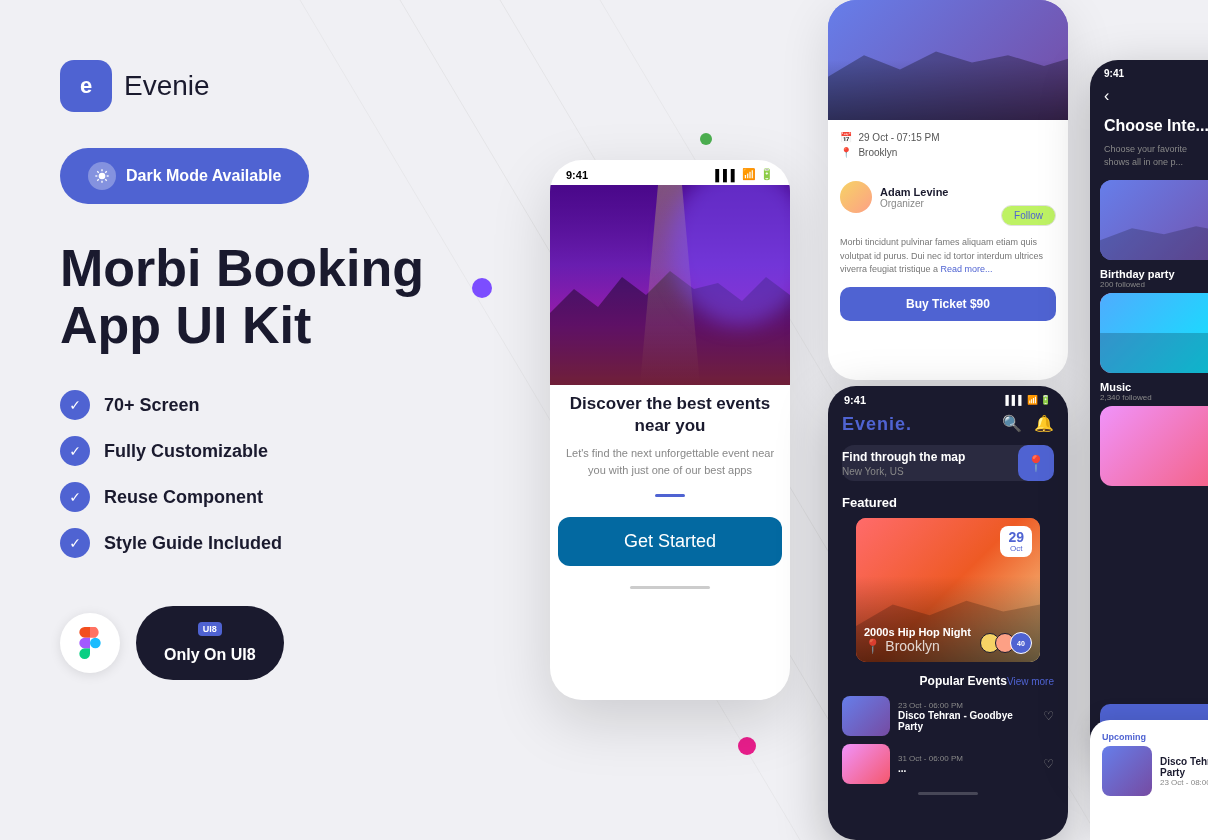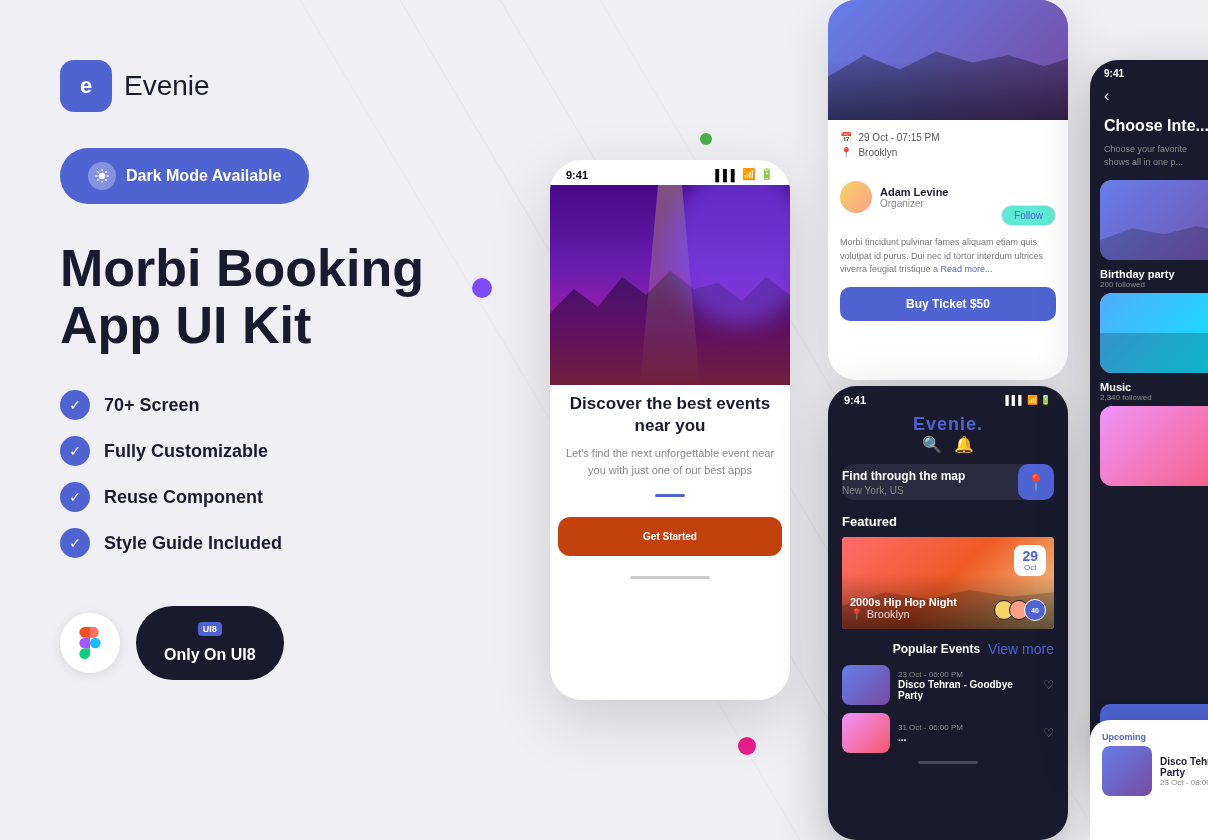--- a/index.html
+++ b/index.html
@@ -229,27 +229,27 @@
     .phone-indicator {
       width: 30px;
       height: 3px;
       background: #4f63d2;
       border-radius: 2px;
       margin: 0 auto 20px;
     }
 
     .get-started-btn {
       width: 100%;
-      background: #c2410c;
+      background: #0369a1;
       color: white;
       border: none;
       padding: 14px;
       border-radius: 12px;
-      font-size: 10px;
-      font-weight: 700;
+      font-size: 18px;
+      font-weight: 400;
       cursor: pointer;
     }
 
     
     .phone-right-light {
       position: absolute;
       left: 828px;
       top: 0px;
       width: 240px;
       height: 380px;
@@ -309,21 +309,21 @@
       color: #1a1a2e;
     }
 
     .org-role {
       font-size: 10px;
       color: #888;
     }
 
     .follow-btn {
       margin-left: auto;
-      background: #5eead4;
+      background: #bef264;
       border: 1px solid #e0e0e0;
       border-radius: 20px;
       padding: 4px 12px;
       font-size: 10px;
       color: #4f63d2;
       cursor: pointer;
       margin-top: 37px;
     }
 
     .event-desc {
@@ -387,23 +387,21 @@
       align-items: center;
       padding: 8px 16px 4px;
       font-size: 11px;
       font-weight: 600;
       color: white;
     }
 
     .dark-header {
       display: flex;
       justify-content: space-between;
-      align-items: center;
       padding: 4px 14px 10px;
-      flex-direction: column;
     }
 
     .evenie-logo-dark {
       font-size: 18px;
       font-weight: 900;
       color: #4f63d2;
       letter-spacing: 1px;
     }
 
     .dark-header-icons {
@@ -450,25 +448,25 @@
     }
 
     .section-title {
       padding: 0 14px 8px;
       font-size: 13px;
       font-weight: 700;
       color: white;
     }
 
     .featured-card {
-      margin: 0 14px 12px;
-      border-radius: 4px;
+      margin: 0 28px 12px;
+      border-radius: 10px;
       overflow: hidden;
       position: relative;
-      height: 92px;
+      height: 144px;
     }
 
     .featured-img {
       width: 100%;
       height: 100%;
       background: linear-gradient(135deg, #ff6b6b, #ee5a24, #f7d794);
     }
 
     .featured-date-badge {
       position: absolute;
@@ -503,21 +501,21 @@
       align-items: flex-end;
     }
 
     .featured-name {
       font-size: 11px;
       font-weight: 700;
       color: white;
     }
 
     .featured-location {
-      font-size: 11px;
+      font-size: 14px;
       color: rgba(255,255,255,0.8);
     }
 
     .popular-section {
       padding: 0 14px;
     }
 
     .popular-header {
       display: flex;
       justify-content: flex-end;
@@ -525,24 +523,23 @@
       margin-bottom: 8px;
     }
 
     .popular-title {
       font-size: 12px;
       font-weight: 700;
       color: white;
     }
 
     .view-more {
-      font-size: 14px;
+      font-size: 10px;
       color: #4f63d2;
       cursor: pointer;
-      margin-left: 8px;
     }
 
     .popular-item {
       display: flex;
       align-items: center;
       gap: 8px;
       margin-bottom: 8px;
     }
 
     .popular-img {
@@ -834,21 +831,21 @@
       </div>
       <button class="follow-btn">Follow</button>
     </div>
 
     <p class="event-desc">
       <span>Morbi tincidunt pulvinar fames aliquam etiam quis volutpat id purus. Dui nec id tortor interdum ultrices viverra feugiat tristique a</span>
       <span class="read-more">Read more...</span>
     </p>
 
 
-    <button class="buy-ticket-btn">Buy Ticket $50</button>
+    <button class="buy-ticket-btn">Buy Ticket $90</button>
   </div>
 
 </div>
 
 <div class="phone-right-dark">
 
   <div class="dark-status-bar">
     <span>9:41</span>
     <div class="status-icons">
       <span style="font-size:9px;">▌▌▌ 📶 🔋</span>

